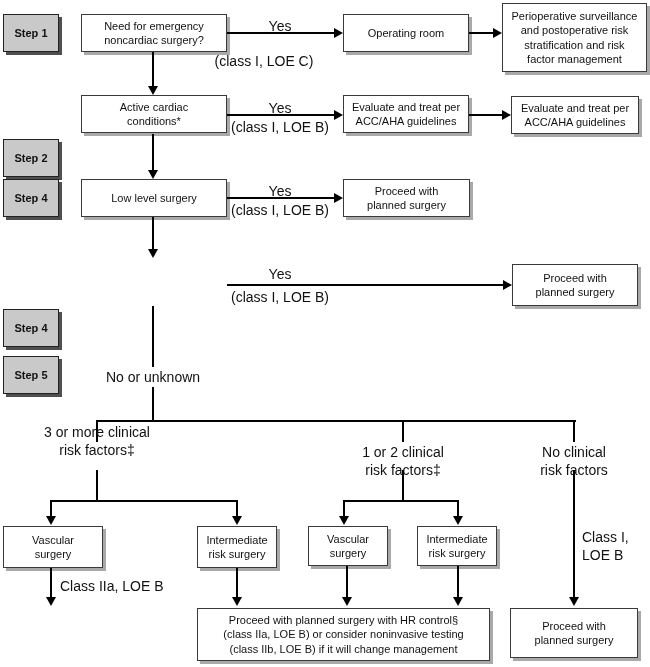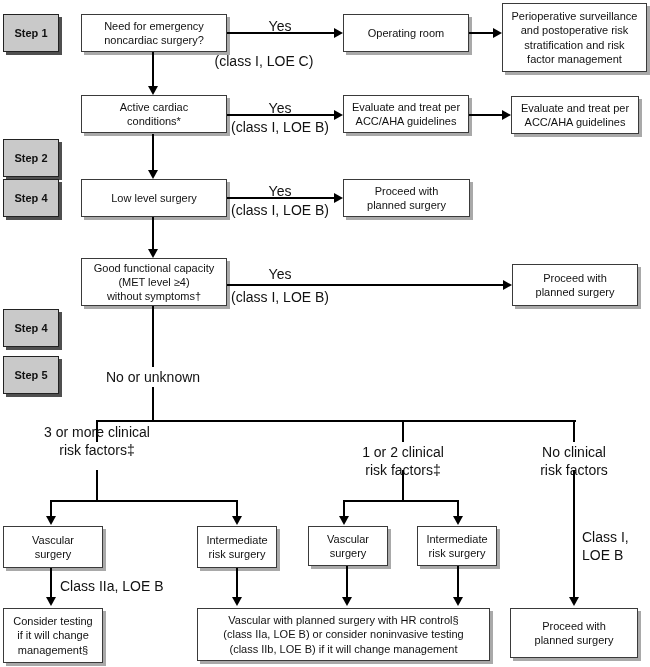--- a/index.html
+++ b/index.html
@@ -42,23 +42,20 @@
   <div class="step" style="left:3px;top:95px;margin-top:44px;">Step 2</div>
   <div class="step" style="left:3px;top:179px;">Step 4</div>
   <div class="step" style="left:3px;top:261px;margin-top:48px;">Step 4</div>
   <div class="step" style="left:3px;top:356px;">Step 5</div>
 
   <div class="box" style="left:81px;top:14px;width:146px;height:38px;">Need for emergency
 noncardiac surgery?</div>
   <div class="box" style="left:81px;top:95px;width:146px;height:38px;">Active cardiac
 conditions*</div>
   <div class="box" style="left:81px;top:179px;width:146px;height:38px;">Low level surgery</div>
-  <div class="box" style="left:81px;top:258px;width:146px;height:48px;">Good functional capacity
-(MET level ≥4)
-without symptoms†</div>
 
   <div class="lbl c" style="left:228px;top:18px;width:104px;">Yes</div>
   <div class="line" style="left:227px;top:32px;width:107px;height:2px;"></div>
   <div class="ah-r" style="left:334px;top:28px;"></div>
   <div class="lbl c" style="left:212px;top:37px;width:104px;margin-top:16px;">(class I, LOE C)</div>
   <div class="box" style="left:343px;top:14px;width:126px;height:38px;">Operating room</div>
   <div class="line" style="left:469px;top:32px;width:24px;height:2px;"></div>
   <div class="ah-r" style="left:493px;top:28px;"></div>
   <div class="box" style="left:502px;top:3px;width:145px;height:69px;">Perioperative surveillance
 and postoperative risk
@@ -146,22 +143,19 @@
   <div class="line" style="left:50px;top:568px;width:2px;height:30px;"></div>
   <div class="ah-d" style="left:46px;top:597px;"></div>
   <div class="lbl" style="left:60px;top:578px;width:120px;">Class IIa, LOE B</div>
   <div class="line" style="left:236px;top:568px;width:2px;height:30px;"></div>
   <div class="ah-d" style="left:232px;top:597px;"></div>
   <div class="line" style="left:346px;top:566px;width:2px;height:32px;"></div>
   <div class="ah-d" style="left:342px;top:597px;"></div>
   <div class="line" style="left:457px;top:566px;width:2px;height:32px;"></div>
   <div class="ah-d" style="left:453px;top:597px;"></div>
 
-  <div class="box" style="left:3px;top:608px;width:100px;height:55px;">Consider testing
-if it will change
-management§</div>
-  <div class="box" style="left:197px;top:608px;width:293px;height:53px;">Vascular with planned surgery with HR control§
+  <div class="box" style="left:197px;top:608px;width:293px;height:53px;">Proceed with planned surgery with HR control§
 (class IIa, LOE B) or consider noninvasive testing
 (class IIb, LOE B) if it will change management</div>
   <div class="box" style="left:510px;top:608px;width:128px;height:50px;">Proceed with
 planned surgery</div>
 
 </div>
 
 </body></html>

